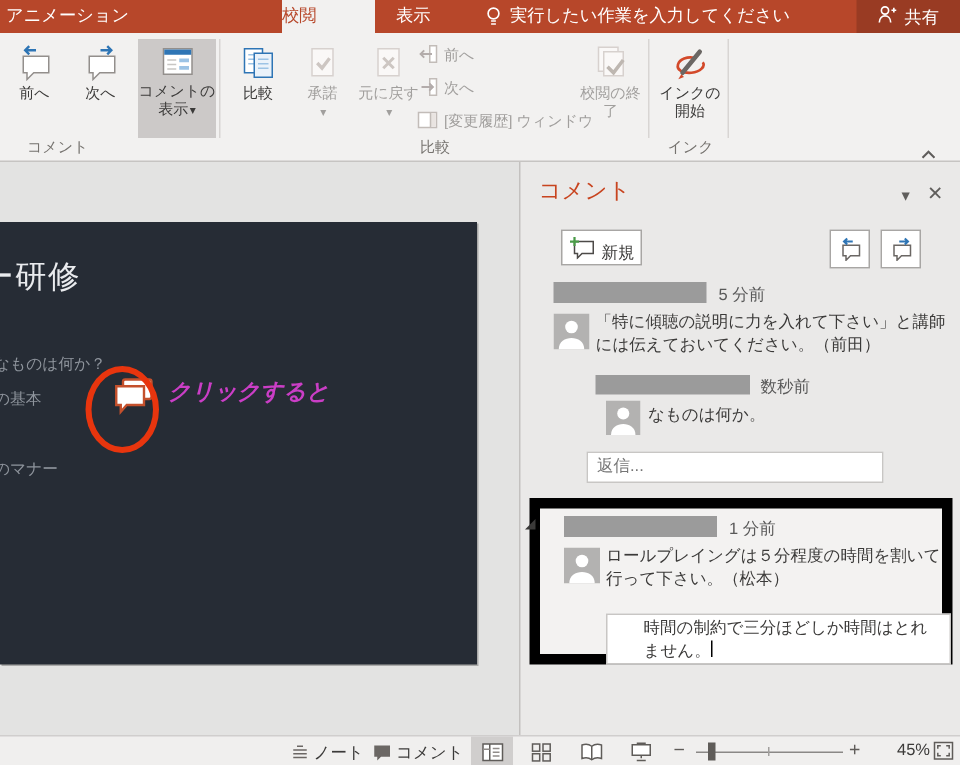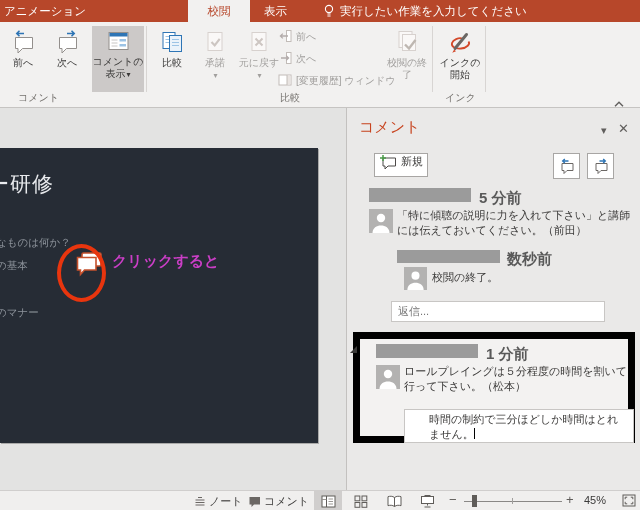--- a/index.html
+++ b/index.html
@@ -4,55 +4,55 @@
 <style>
   * { margin:0; padding:0; box-sizing:border-box; }
   html,body { width:640px; height:510px; }
   body { position:relative; overflow:hidden; background:#e3e3e2;
          font-family:"Liberation Sans", sans-serif; color:#3b3a39; }
   .abs { position:absolute; }
 
   
   #titlebar { left:0; top:0; width:640px; height:40px; background:#b7472a; }
   .tab { position:absolute; top:0; height:22px; line-height:22px; font-size:11.5px; color:#fff; cursor:default; }
-  #tab-review { left:188px; width:62px; background:#f2f1f0; color:#b7472a; text-align:center; }
+  #tab-review { left:188px; width:62px; background:#f2f1f0; color:#b7472a; }
   #share-btn { position:absolute; right:0; top:0; width:69px; height:22px; background:rgba(0,0,0,.16);
                display:flex; align-items:center; justify-content:center; gap:5px; color:#fff; font-size:11.5px; }
 
   
   #ribbon { left:0; top:22px; width:640px; height:86px; background:#f2f1f0; border-bottom:1px solid #c6c4c2; }
   .rbtn { position:absolute; top:5px; height:62px; display:flex; flex-direction:column; align-items:center;
           font-size:10px; line-height:12px; text-align:center; color:#3b3a39; }
   .rbtn .ricon { height:30px; display:flex; align-items:center; }
   .rbtn.disabled { color:#a19f9d; }
   .rbtn.pressed { background:#ccc9c8; }
   .caret::after { content:"▾"; font-size:8px; color:inherit; margin-left:1px; }
   .sbtn { position:absolute; height:18px; display:flex; align-items:center; gap:4px; font-size:10px; color:#a19f9d; }
   .vdiv { position:absolute; top:4px; height:66px; width:1px; background:#d8d5d3; }
   .grplbl { position:absolute; top:69px; font-size:10px; color:#76736f; }
 
   
   #slide { left:0; top:148px; width:318px; height:295px; background:#262c35; overflow:hidden;
            box-shadow:1px 1px 0 rgba(0,0,0,.25); }
   .slide-title { position:absolute; left:-12px; top:22px; font-size:21px; color:#e9ebee; letter-spacing:1px; white-space:nowrap; }
   .slide-frag { position:absolute; left:-4px; font-size:10.5px; color:#8e949c; white-space:nowrap; }
-  .magenta { position:absolute; left:112px; font-size:15px; font-weight:600; color:#ca3ec6; white-space:nowrap; }
+  .magenta { position:absolute; left:112px; font-size:15px; font-weight:600; color:#ca3ec6; white-space:nowrap;font-style:italic; }
   #red-circle { position:absolute; left:57px; top:96px; width:49px; height:58px;
                 border:4px solid #e8350e; border-radius:50%; }
 
   
   #comments-pane { left:346px; top:108px; width:294px; height:382px; background:#eae9e8; border-left:1px solid #c3c1bf; }
   #pane-title { position:absolute; left:12px; top:10px; font-size:15px; color:#c8441f; }
   .pane-glyph { position:absolute; color:#605e5c; cursor:default; }
   .sq-btn { position:absolute; width:27px; height:26px; background:#fff; border:1px solid #a8a6a4;
             display:flex; align-items:center; justify-content:center; }
   #new-btn { position:absolute; left:27px; top:45px; width:54px; height:24px; background:#fff; border:1px solid #a8a6a4;
-             display:flex; align-items:flex-start; justify-content:center; gap:4px; font-size:11px; }
+             display:flex; align-items:flex-end; justify-content:center; gap:4px; font-size:11px; }
   .rbar { position:absolute; background:#9b9b9b; }
-  .ctime { position:absolute; font-size:15px; color:#595959;font-weight:bold; }
+  .ctime { position:absolute; font-size:11px; color:#595959; }
   .ctext { position:absolute; font-size:11px; line-height:14.5px; color:#3b3a39; word-break:break-all; }
   .avatar { position:absolute; }
   .reply-box { position:absolute; background:#fff; border:1px solid #c8c6c4; font-size:11px; line-height:14.5px;
                padding:2px 6px; color:#767676; word-break:break-all; }
   #sel-comment { position:absolute; left:6px; top:224px; width:282px; height:111px;
                  background:#f3f2f1; border:7px solid #000000; }
   #collapse-marker { position:absolute; left:-10px; top:7px; width:0; height:0;
                      border-bottom:7px solid #3b3a39; border-left:7px solid transparent; }
   #active-reply { left:44px; top:70px; width:230px; height:34px; color:#3b3a39;padding-left:24px; }
   .tcursor { display:inline-block; width:1px; height:11px; background:#000; vertical-align:-1px; }
@@ -71,20 +71,30 @@
   <span class="tab" style="left:4px">アニメーション</span>
   <span class="tab" id="tab-review">校閲</span>
   <span class="tab" style="left:264px">表示</span>
   <span class="abs" style="left:323px;top:4px">
     <svg width="12" height="14" viewBox="0 0 12 14">
         <circle cx="6" cy="5" r="3.6" stroke="#fff" fill="none" stroke-width="1.1"></circle>
         <path d="M4.4 10h3.2M4.4 12h3.2" stroke="#fff" stroke-width="1.1"></path>
       </svg>
   </span>
   <span class="tab" style="left:340px">実行したい作業を入力してください</span>
+  <div id="share-btn">
+    <span>
+      <svg width="13" height="13" viewBox="0 0 13 13">
+          <circle cx="5" cy="4" r="2.4" stroke="#fff" fill="none" stroke-width="1.1"></circle>
+          <path d="M1.2 12c0-3 1.9-4.4 3.8-4.4S8.8 9 8.8 12" stroke="#fff" fill="none" stroke-width="1.1"></path>
+          <path d="M9.3 3.8h3.2M10.9 2.2v3.2" stroke="#fff" stroke-width="1.1"></path>
+        </svg>
+    </span>
+    <span>共有</span>
+  </div>
 </div>
 
 <div id="ribbon" class="abs">
 
   <div class="rbtn" style="left:2px;width:42px">
     <span class="ricon">
       <svg width="27" height="27" viewBox="0 0 27 27">
           <path d="M5.5 8.5h17v11h-10l-4.5 4.5v-4.5h-2.5z" fill="#fff" stroke="#938f8c"></path>
           <path d="M14 4.5H7M9.5 1.8L6.8 4.5l2.7 2.7" stroke="#2e75b5" stroke-width="1.6" fill="none"></path>
         </svg>
@@ -277,23 +287,23 @@
 
   <div class="rbar" style="left:50px;top:142px;width:103px;height:13px"></div>
   <span class="ctime" style="left:160px;top:142px">数秒前</span>
   <span class="avatar" style="left:57px;top:159px">
     <svg width="23" height="23" viewBox="0 0 24 24">
         <rect width="24" height="24" fill="#b3b2b1"></rect>
         <circle cx="12" cy="9" r="4.2" fill="#fff"></circle>
         <path d="M3.5 24c0-5.2 4.2-7.6 8.5-7.6s8.5 2.4 8.5 7.6z" fill="#fff"></path>
       </svg>
   </span>
-  <div class="ctext" style="left:85px;top:162px;width:180px">校閲の終了。</div>
-
-  <div class="reply-box" style="left:44px;top:193px;width:214px;height:21px">
+  <div class="ctext" style="left:85px;top:162px;width:180px">なものは何か。</div>
+
+  <div class="reply-box" style="left:44px;top:193px;width:198px;height:21px">
     <span>返信...</span>
   </div>
 
   <div id="sel-comment">
     <span id="collapse-marker"></span>
     <div class="rbar" style="left:16px;top:5px;width:102px;height:14px"></div>
     <span class="ctime" style="left:126px;top:6px">1 分前</span>
     <span class="avatar" style="left:16px;top:26px">
       <svg width="24" height="24" viewBox="0 0 24 24">
           <rect width="24" height="24" fill="#b3b2b1"></rect>
@@ -351,21 +361,21 @@
         <path d="M7.5 9.5v2M4.5 13h6" stroke="#5f5c59"></path>
       </svg>
   </div>
 
   <span class="zoomglyph" style="left:449px">−</span>
   <div class="abs" style="left:464px;top:10px;width:98px;height:1px;background:#8a8886"></div>
   <div class="abs" style="left:512px;top:7px;width:1px;height:6px;background:#a19f9d"></div>
   <div class="abs" style="left:472px;top:4px;width:5px;height:12px;background:#5f5c59"></div>
   <span class="zoomglyph" style="left:566px">+</span>
 
-  <span class="sb-item" style="left:584px;width:36px;display:inline-block">45%</span>
+  <span class="sb-item" style="left:584px;width:36px;text-align:right;display:inline-block">45%</span>
 
   <span class="abs" style="left:622px;top:3px">
     <svg width="14" height="13" viewBox="0 0 14 13">
         <rect x="1" y="1" width="12" height="11" fill="none" stroke="#5f5c59"></rect>
         <path d="M3.2 5.2v-2h2M10.8 5.2v-2h-2M3.2 7.8v2h2M10.8 7.8v2h-2" stroke="#5f5c59" fill="none"></path>
       </svg>
   </span>
 </div>
 
 </body></html>

